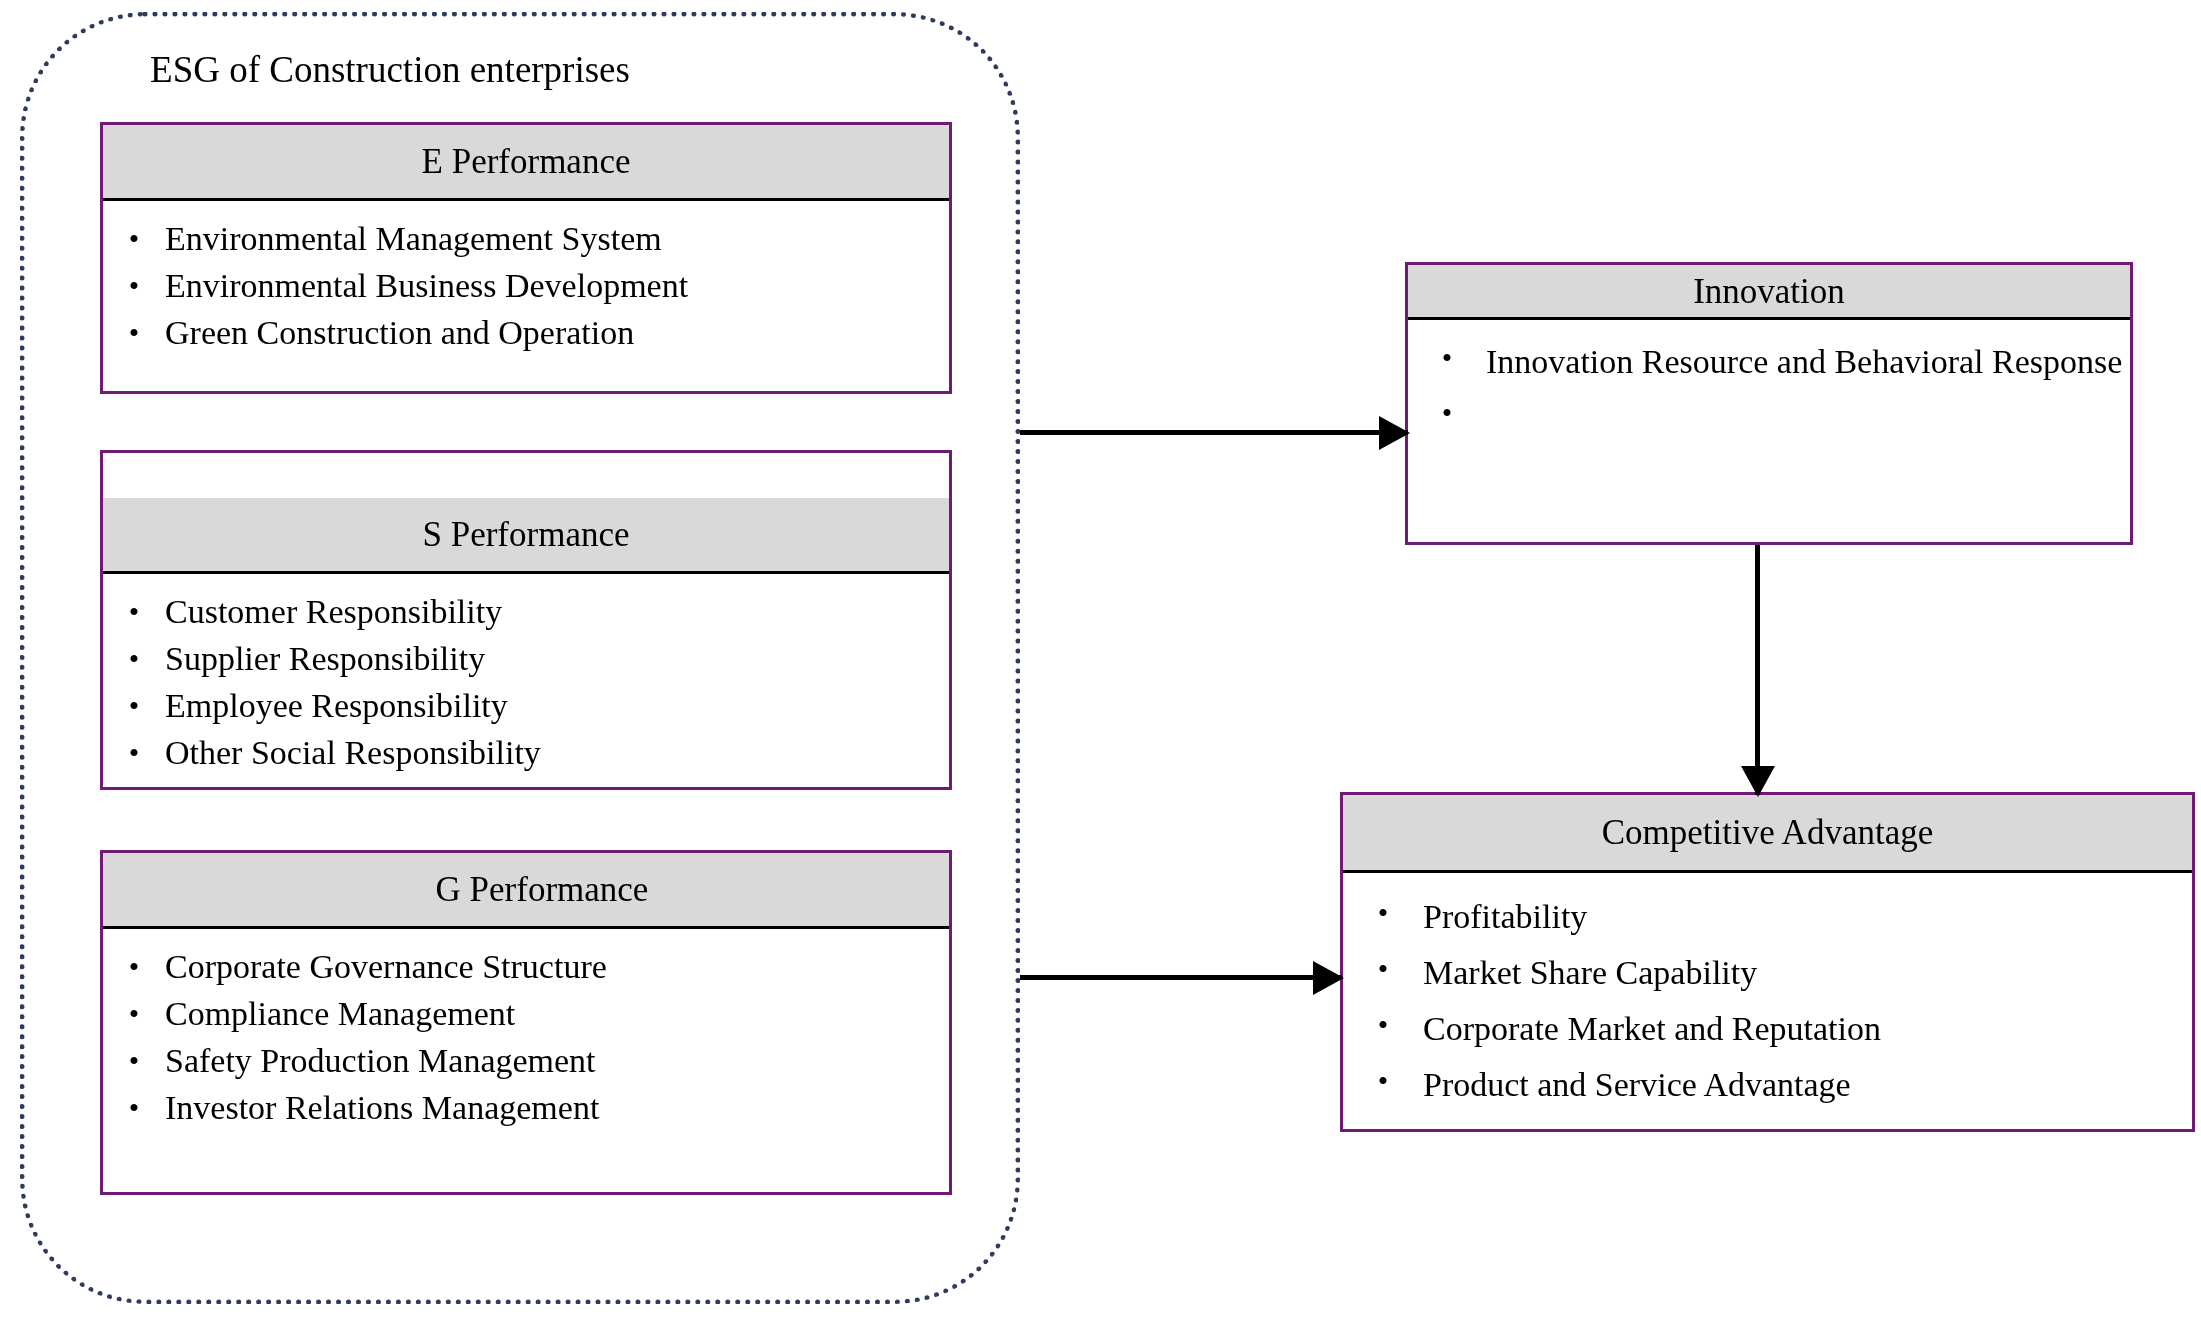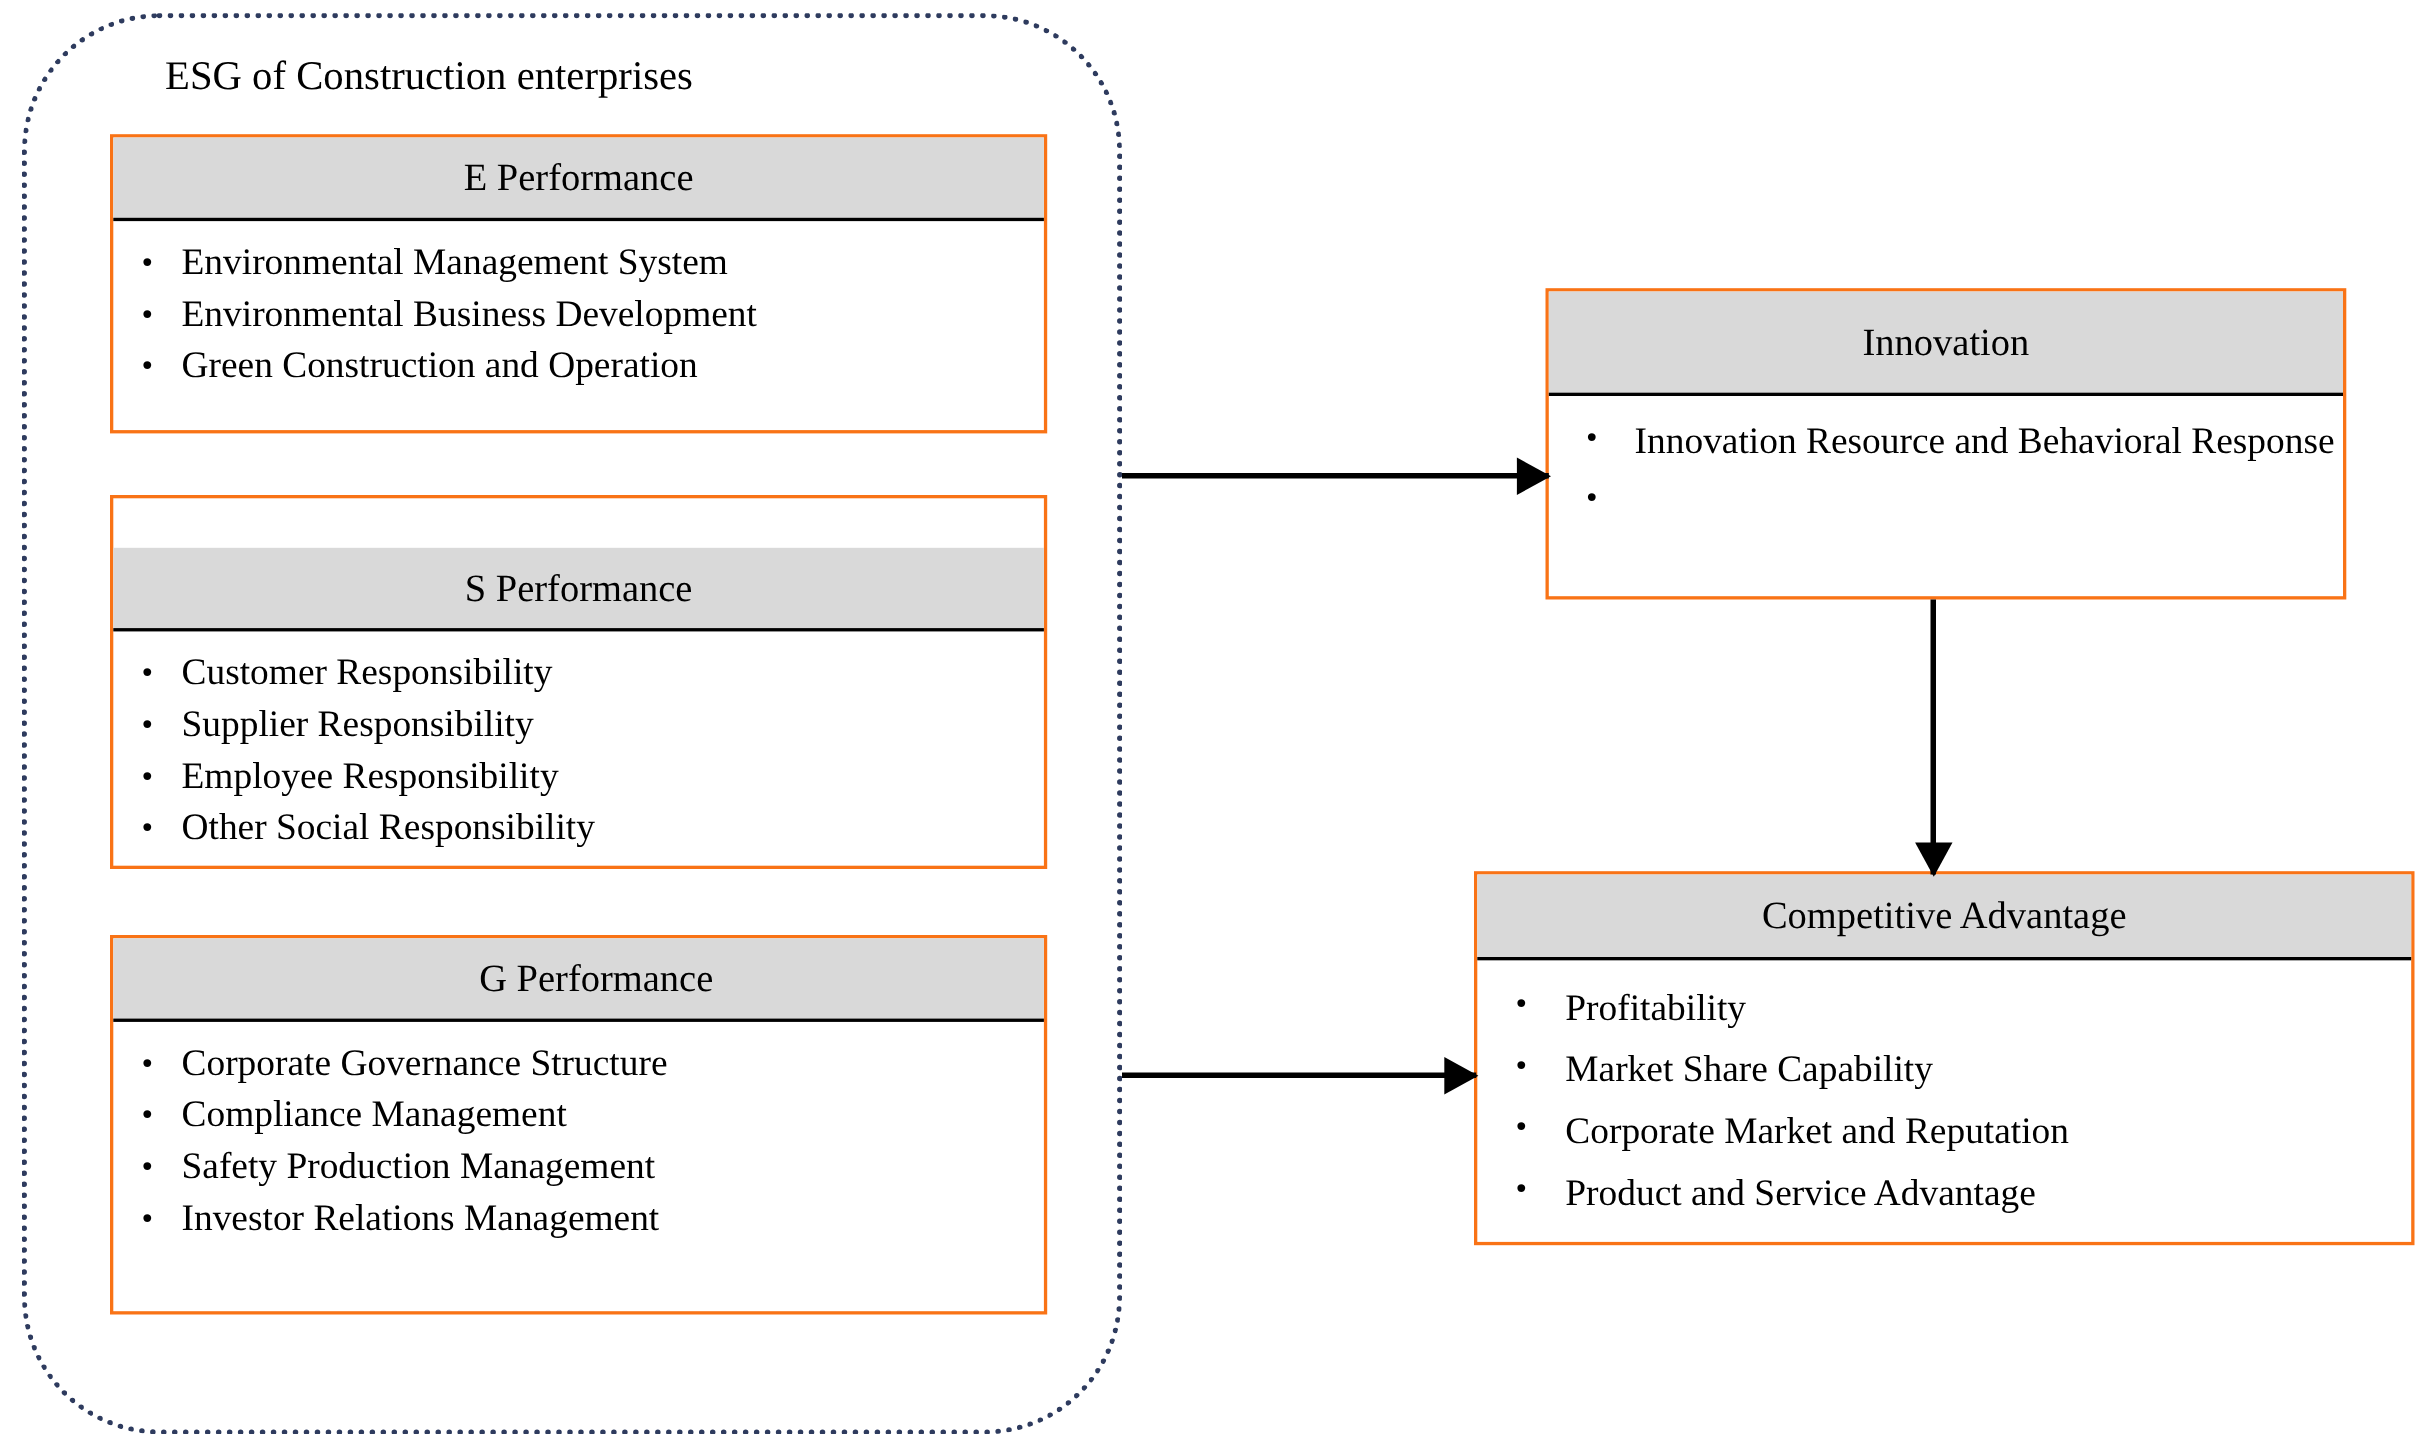--- a/index.html
+++ b/index.html
@@ -34,21 +34,21 @@
     width: 600px;
     text-align: center;
     font-size: 37px;
     line-height: 44px;
     white-space: nowrap;
   }
 
   
   .panel {
     position: absolute;
-    border: 3px solid #f97316;
+    border: 3px solid #701a75;
     background: #ffffff;
     box-sizing: border-box;
   }
   .panel-header {
     background: #d9d9d9;
     border-bottom: 3px solid #000000;
     text-align: center;
     font-size: 35px;
     line-height: 1;
     box-sizing: border-box;
@@ -79,21 +79,21 @@
   }
 
   
   #panel-e         { left: 100px; top: 122px;  width: 852px; height: 272px; }
   #panel-e  .panel-header { height: 76px; }
   #panel-s         { left: 100px; top: 450px;  width: 852px; height: 340px; }
   #panel-s  .panel-header { height: 76px; margin-top: 45px; }
   #panel-g         { left: 100px; top: 850px;  width: 852px; height: 345px; }
   #panel-g  .panel-header { height: 76px; padding-left: 32px; }
   #panel-innovation { left: 1405px; top: 262px; width: 728px; height: 283px; }
-  #panel-innovation .panel-header { height: 95px; }
+  #panel-innovation .panel-header { height: 55px; }
   #panel-advantage  { left: 1340px; top: 792px; width: 855px; height: 340px; }
   #panel-advantage  .panel-header { height: 78px; }
 
   #panel-innovation .bullet-dot { width: 78px; }
   #panel-advantage  .bullet-dot { width: 80px; }
   #panel-advantage  .bullet-row { line-height: 56px; }
   #panel-advantage  .panel-body { padding-top: 16px; }
   #panel-innovation .bullet-row { line-height: 55px; }
 
   

